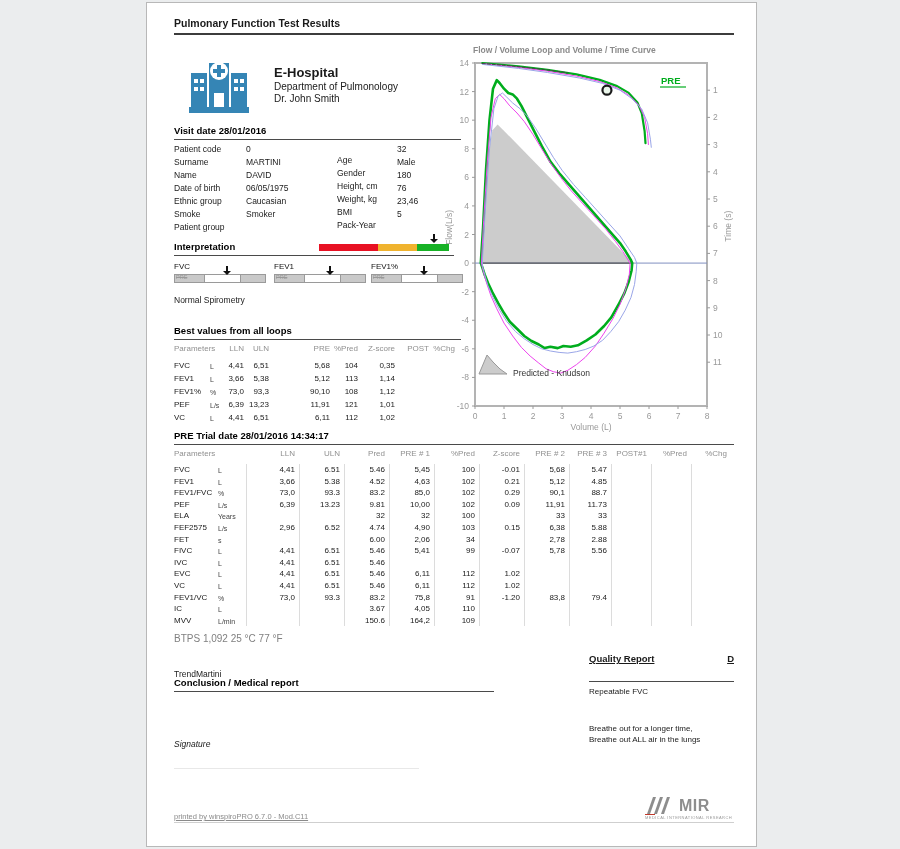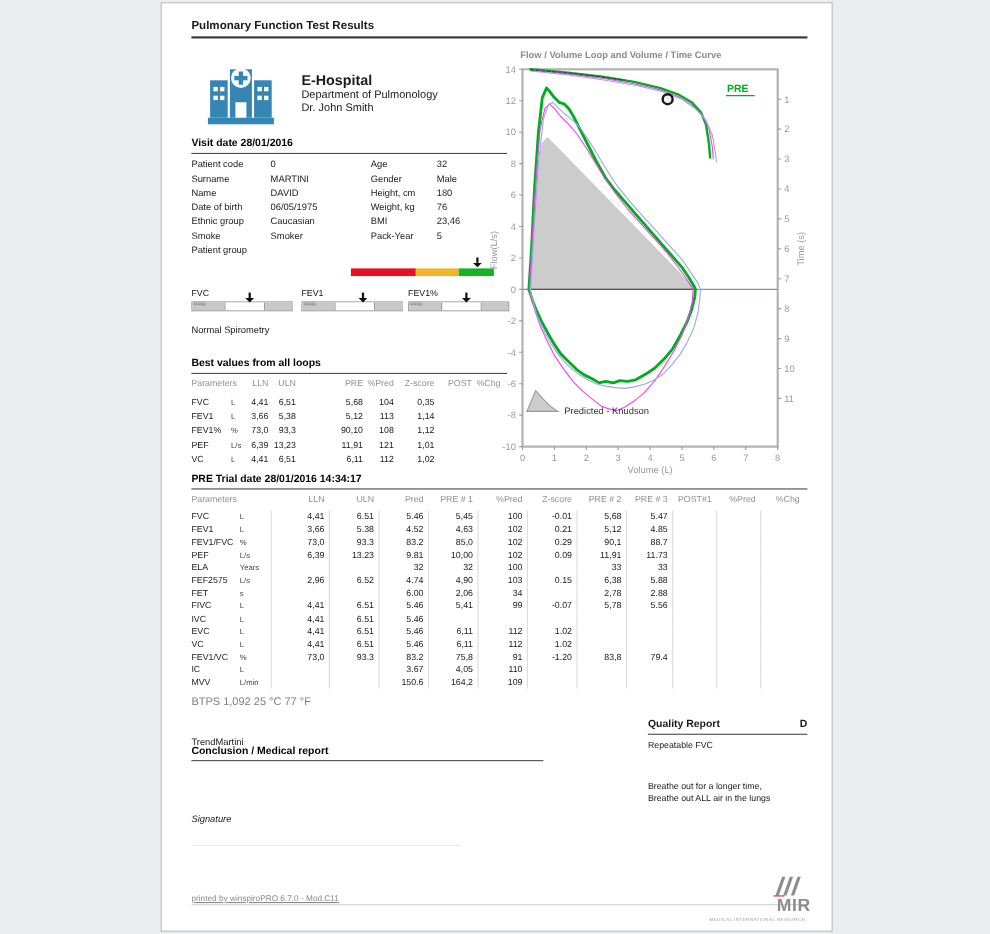--- a/index.html
+++ b/index.html
@@ -20,21 +20,21 @@
                border-bottom:1.5px solid #4a4a4a; padding-bottom:3px; }
   .main-title { font-weight:bold; font-size:10.5px; border-bottom:2px solid #3c3c3c; padding-bottom:4px; }
 
   
   .hosp-name { font-weight:bold; font-size:13px; }
   .hosp-line { font-size:10px; margin-top:1px; }
 
   
   .kv-row { display:flex; height:13px; font-size:8.5px; align-items:flex-start; }
   .kv-label { width:72px; flex:0 0 72px; }
-  .kv-label.narrow { width:60px; flex:0 0 60px; }
+  .kv-label.narrow { width:60px; flex:0 0 60px;margin-top:11px; }
   .kv-value { }
 
   
   .severity-bar { position:absolute; display:flex; height:7px; width:130px; }
   .severity-seg { height:100%; }
   .gauge { position:absolute; width:92px; }
   .gauge-label { font-size:8px; color:#111; margin-bottom:3px; }
   .gauge-bar { position:relative; height:9px; border:1px solid #9a9a9a; display:flex; background:#fff; }
   .gauge-seg { height:100%; }
   .gauge-tag { position:absolute; left:1px; top:-1px; font-size:5.5px; color:#999; text-decoration:line-through; }
@@ -52,21 +52,21 @@
   .tbl .unit { color:#444; font-size:7px; padding-top:1px; }
   .tbl .sep { border-left:1px solid #dcdcdc; }
   .bv-table .cell { height:13px; line-height:13px; }
   .bv-table .hcell { height:16px; line-height:12px; }
   .pt-table .cell { height:11.6px; line-height:11.6px; }
   .pt-table .hcell { height:16px; line-height:12px; }
 
   .gray-small { font-size:10px; color:#808080; }
 
   .quality-head { display:flex; justify-content:space-between; font-weight:bold; font-size:9.5px;
-                  border-bottom:1.5px solid #4a4a4a; padding-bottom:3px; }
+                  border-bottom:1.5px solid #4a4a4a; padding-bottom:17px;text-decoration:underline; }
   .advice { font-size:8px; line-height:11px; }
 
   .sig { font-size:8.5px; font-style:italic; color:#222; }
   .sig-line { border-bottom:1px solid #e8e8e8; }
 
   .footer-rule { border-bottom:1px solid #cfcfcf; }
   .printed { font-size:7.5px; color:#8a8a8a; text-decoration:underline; }
   .pagenum { font-size:7.5px; color:#8a8a8a; }
   .logo-caption { font-size:4px; letter-spacing:0.45px; color:#9a9a9a; white-space:nowrap; }
   .mir-text { font-size:16px; font-weight:bold; color:#8d8d8d; letter-spacing:0.5px; }
@@ -158,20 +158,21 @@
       <div class="kv-row">
         <div class="kv-label narrow">BMI</div>
         <div class="kv-value">23,46</div>
       </div>
       <div class="kv-row">
         <div class="kv-label narrow">Pack-Year</div>
         <div class="kv-value">5</div>
       </div>
     </div>
 
+  <div class="abs sec-title" style="left:27px; top:238px; width:280px;">Interpretation</div>
   <div class="severity-bar" style="left:172px; top:241px;" id="severity-bar">
       <div class="severity-seg" style="background: rgb(232, 17, 35); width: 45%;"></div>
       <div class="severity-seg" style="background: rgb(240, 179, 46); width: 30%;"></div>
       <div class="severity-seg" style="background: rgb(23, 178, 38); width: 25%;"></div>
     </div>
   <div class="dn-arrow" style="left:283px; top:231px;">
     <div class="stem"></div>
       <div class="head"></div>
   </div>
   <div class="abs" style="left:27px; top:259px; width:290px; height:30px;" id="gauges">
@@ -490,21 +491,21 @@
       </div>
   </div>
 
   <div class="abs sig" style="left:27px; top:736px;">Signature</div>
   <div class="abs sig-line" style="left:27px; top:765px; width:245px;"></div>
 
 
   <div class="abs printed" style="left:27px; top:809px;">printed by winspiroPRO 6.7.0 - Mod.C11</div>
   <div class="abs footer-rule" style="left:27px; top:819px; width:560px;"></div>
   <div class="abs" style="left:498px; top:792px; width:92px;">
-    <div style="display:flex; align-items:flex-end;flex-direction:column;">
+    <div style="display:flex; align-items:flex-end;">
       <svg width="34" height="20" viewBox="0 0 34 20">
         <path d="M2 19 L8 2 L11 2 L5 19 Z" fill="#8d8d8d"></path>
         <path d="M9 19 L15 2 L18 2 L12 19 Z" fill="#8d8d8d"></path>
         <path d="M16 19 L22 2 L25 2 L19 19 Z" fill="#8d8d8d"></path>
         <rect x="0" y="19" width="10" height="1.5" fill="#c0392b"></rect>
       </svg>
       <span class="mir-text">MIR</span>
     </div>
     <div class="logo-caption">MEDICAL  INTERNATIONAL  RESEARCH</div>
   </div>

